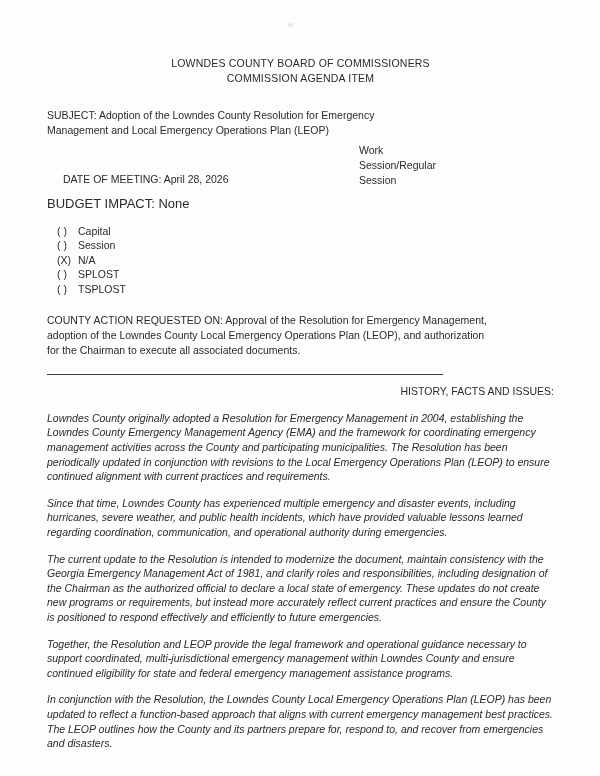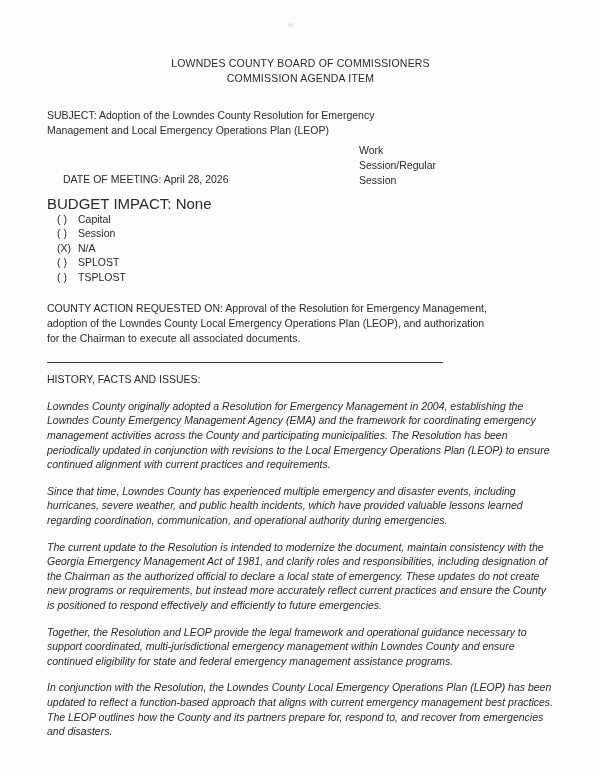--- a/index.html
+++ b/index.html
@@ -56,22 +56,22 @@
   .session-line {
     position: absolute;
     left: 312px;
     top: 0;
     width: 96px;
     margin: 0;
     font-size: 10.5px;
     line-height: 15px;
   }
   .budget-line {
-    margin: 2px 0 0 0;
-    font-size: 15px;
+    margin: 2px 0 12px 0;
+    font-size: 13px;
     line-height: 14.5px;
   }
   .funding-label {
     margin: 0 0 0 2px;
     font-size: 10.5px;
     line-height: 14.5px;
   }
   .funding-list {
     margin: 0 0 0 10px;
   }
@@ -93,20 +93,21 @@
   .rule {
     width: 396px;
     height: 0;
     border-top: 1.6px solid #3c3c3c;
     margin-top: 3px;
   }
   .history-heading {
     margin: 9px 0 0 0;
     font-size: 10.5px;
     line-height: 15px;
+    text-align: right;
   }
   .para {
     margin: 12px 0 0 0;
     max-width: 512px;
     font-size: 10.5px;
     line-height: 14.6px;
     font-style: italic;
   }
 </style>
 </head>

